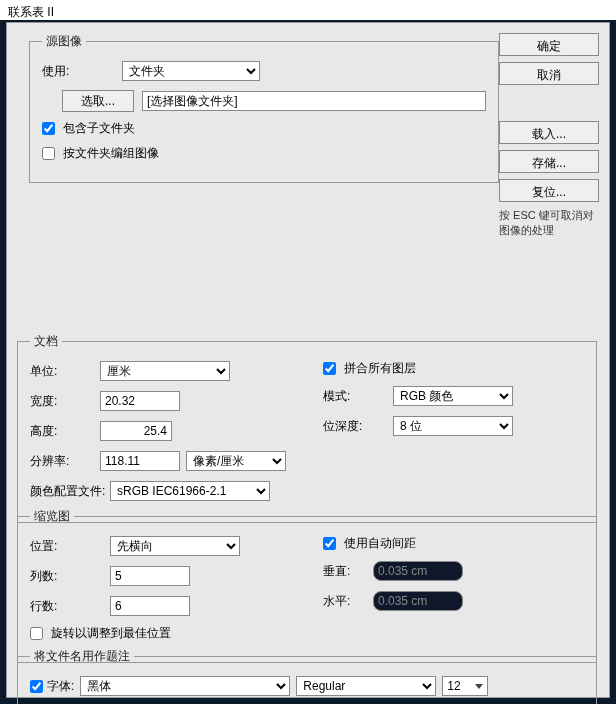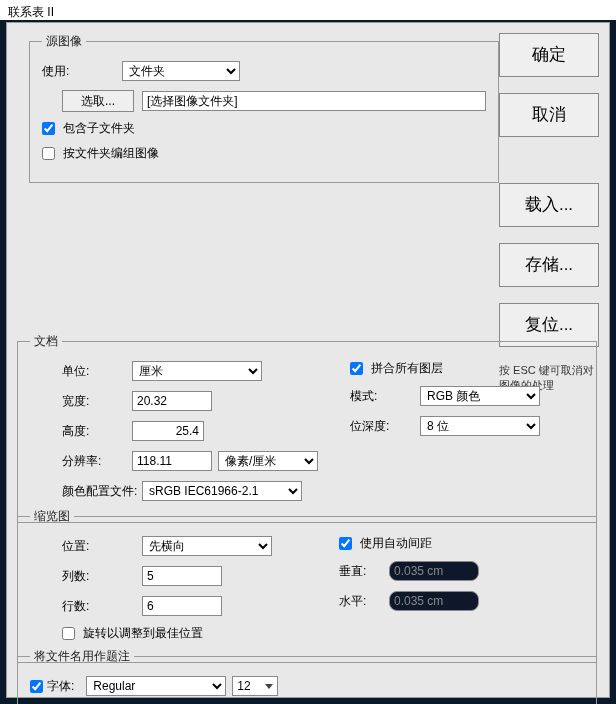--- a/index.html
+++ b/index.html
@@ -33,25 +33,25 @@
 }
 .main-right {
   position: absolute;
   right: 10px;
   top: 10px;
   width: 100px;
 }
 .btn {
   display: block;
   width: 100px;
-  height: 44px;
+  height: 23px;
   background: #efefef;
   border: 1px solid #888;
-  margin-bottom: 16px;
-  font-size: 17px;
+  margin-bottom: 6px;
+  font-size: 12px;
   text-align: center;
   line-height: 24px;
   cursor: pointer;
 }
 .hint {
   font-size: 11px;
   color: #333;
   margin-top: 6px;
   line-height: 1.4;
 }
@@ -106,21 +106,20 @@
   height: 22px;
   padding: 0 10px;
   background: #efefef;
   border: 1px solid #888;
   font-size: 12px;
   cursor: pointer;
 }
 .two-col {
   display: flex;
   gap: 32px;
-  margin-left: 32px;
 }
 .col { flex: 1; }
 .fs-source { height: 150px; }
 .fs-doc .two-col .col .row .lbl { width: 70px; }
 .fontsize-box {
   display: inline-flex;
   align-items: center;
   border: 1px solid #888;
   background: #fff;
   height: 20px;
@@ -158,21 +157,21 @@
     <button class="btn">复位...</button>
     <div class="hint">按 ESC 键可取消对图像的处理</div>
   </div>
 
   <div class="main-left">
 
     <fieldset class="fs-source">
       <legend>源图像</legend>
       <div class="row">
         <span class="lbl">使用:</span>
-        <select style="width:118px">
+        <select style="width:138px">
           <option>文件夹</option>
         </select>
       </div>
       <div class="row">
         <button class="btn-small" style="margin-left:20px;width:72px">选取...</button>
         <input type="text" style="flex: 1 1 0%; margin-left: 8px;" value="[选择图像文件夹]">
       </div>
       <div class="checkbox-row">
         <input type="checkbox" checked="" style="">
         <span>包含子文件夹</span>
@@ -264,20 +263,21 @@
         </div>
       </div>
     </div>
   </fieldset>
 
   <fieldset style="position:absolute;left:10px;top:625px;width:580px">
     <legend>将文件名用作题注</legend>
     <div class="row" style="margin-bottom:0">
       <input type="checkbox" checked="" style="">
       <span style="margin-right:6px">字体:</span>
+      <select style="width:210px"><option>黑体</option></select>
       <select style="width:140px;margin-left:6px"><option>Regular</option></select>
       <span class="fontsize-box" style="margin-left:6px">
         <input type="text" value="12" style="">
         <span class="caret-down"></span>
       </span>
     </div>
   </fieldset>
 
 </div>
 

